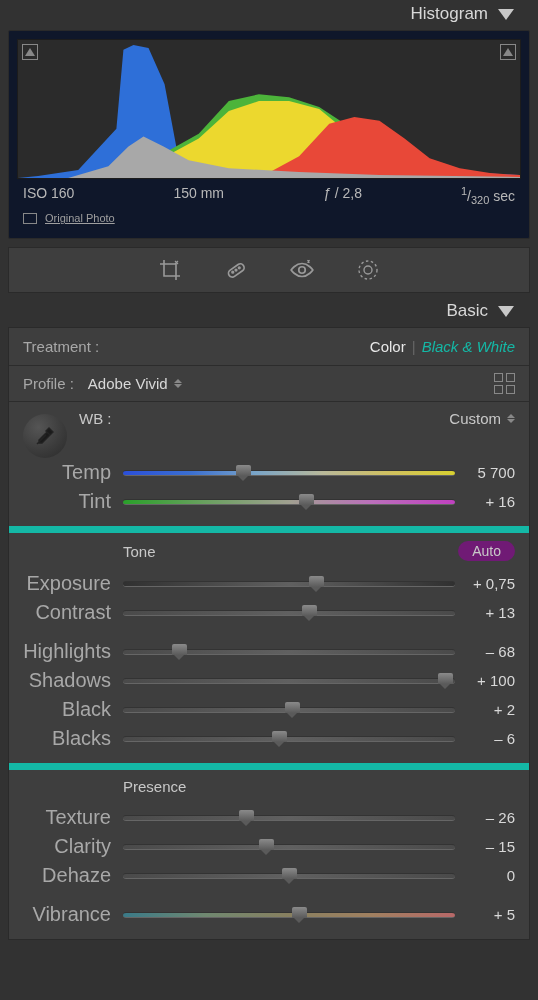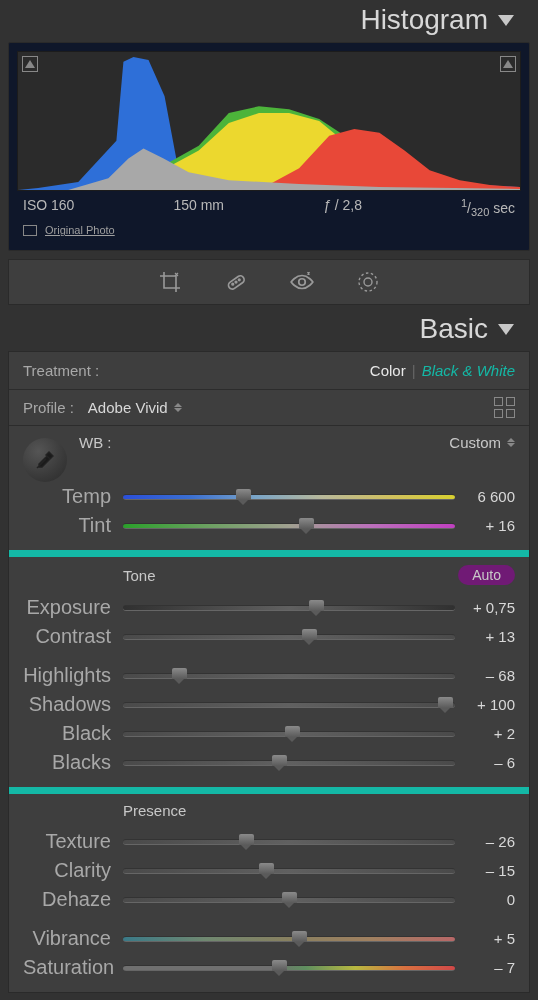--- a/index.html
+++ b/index.html
@@ -1,17 +1,17 @@
 <!DOCTYPE html>
 <html><head>
 <meta charset="utf-8">
 <style>
 * { margin:0; padding:0; box-sizing:border-box; font-family:"Segoe UI",Arial,sans-serif; }
 body { background:#323232; width:538px; height:1000px; color:#b0b0b0; font-size:15px; overflow:hidden;}
-.panel-header { display:flex; justify-content:flex-end; align-items:center; padding:4px 14px 6px 14px; color:#d8d8d8; font-size:28px; font-weight:300; }
+.panel-header { display:flex; justify-content:flex-end; align-items:center; padding:4px 14px 6px 14px; color:#d8d8d8; font-size:17px; font-weight:300; }
 .panel-header span { margin-right:10px; }
 .triangle-down { width:0; height:0; border-left:8px solid transparent; border-right:8px solid transparent; border-top:11px solid #c8c8c8; display:inline-block; }
 .section { background:#0f172a; margin:0 8px 8px 8px; border:1px solid #2a2a2a; border-radius:2px; }
 .histogram-box { padding:8px; position:relative; }
 .histogram-canvas { width:100%; height:140px; background:#2b2b2b; border:1px solid #1c1c1c; position:relative; overflow:hidden; }
 .clip-box { position:absolute; top:4px; width:16px; height:16px; border:1px solid #888; display:flex; justify-content:center; align-items:center; }
 .clip-box.left { left:4px; } .clip-box.right { right:4px; }
 .clip-tri { width:0; height:0; border-left:5px solid transparent; border-right:5px solid transparent; border-bottom:8px solid #888; }
 .histogram-svg { position:absolute; bottom:0; left:0; width:100%; height:100%; }
 .meta-row { display:flex; justify-content:space-between; padding:6px 6px 2px 6px; font-size:14px; color:#b8b8b8; }
@@ -181,21 +181,21 @@
       </div>
     </div>
     <div class="slider-row">
       <div class="slabel">Temp</div>
       <div class="strack-wrap">
           <div class="strack track-temp"></div>
           <div class="sthumb" style="left:36%">
             <div class="sthumb-shape"></div>
           </div>
         </div>
-      <div class="svalue">6 600</div>
+      <div class="svalue">5 700</div>
     </div>
     <div class="slider-row">
       <div class="slabel">Tint</div>
       <div class="strack-wrap">
           <div class="strack track-tint"></div>
           <div class="sthumb" style="left:55%">
             <div class="sthumb-shape"></div>
           </div>
         </div>
       <div class="svalue">+ 16</div>
@@ -310,25 +310,15 @@
     <div class="slider-row">
         <div class="slabel">Vibrance</div>
         <div class="strack-wrap">
           <div class="strack track-vib"></div>
           <div class="sthumb" style="left:53%">
             <div class="sthumb-shape"></div>
           </div>
         </div>
         <div class="svalue">+ 5</div>
       </div>
-    <div class="slider-row">
-        <div class="slabel">Saturation</div>
-        <div class="strack-wrap">
-          <div class="strack track-sat"></div>
-          <div class="sthumb" style="left:47%">
-            <div class="sthumb-shape"></div>
-          </div>
-        </div>
-        <div class="svalue">– 7</div>
-      </div>
   </div>
 
 </div>
 
 </body></html>

